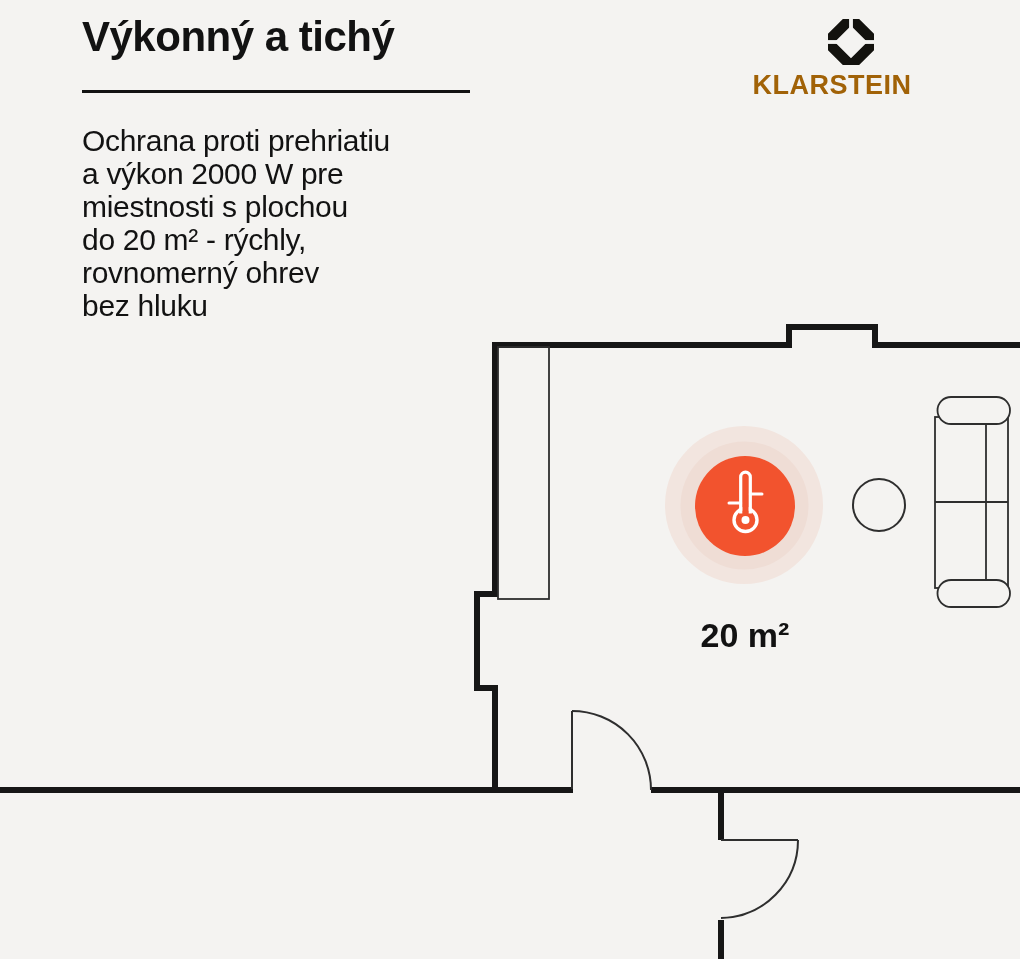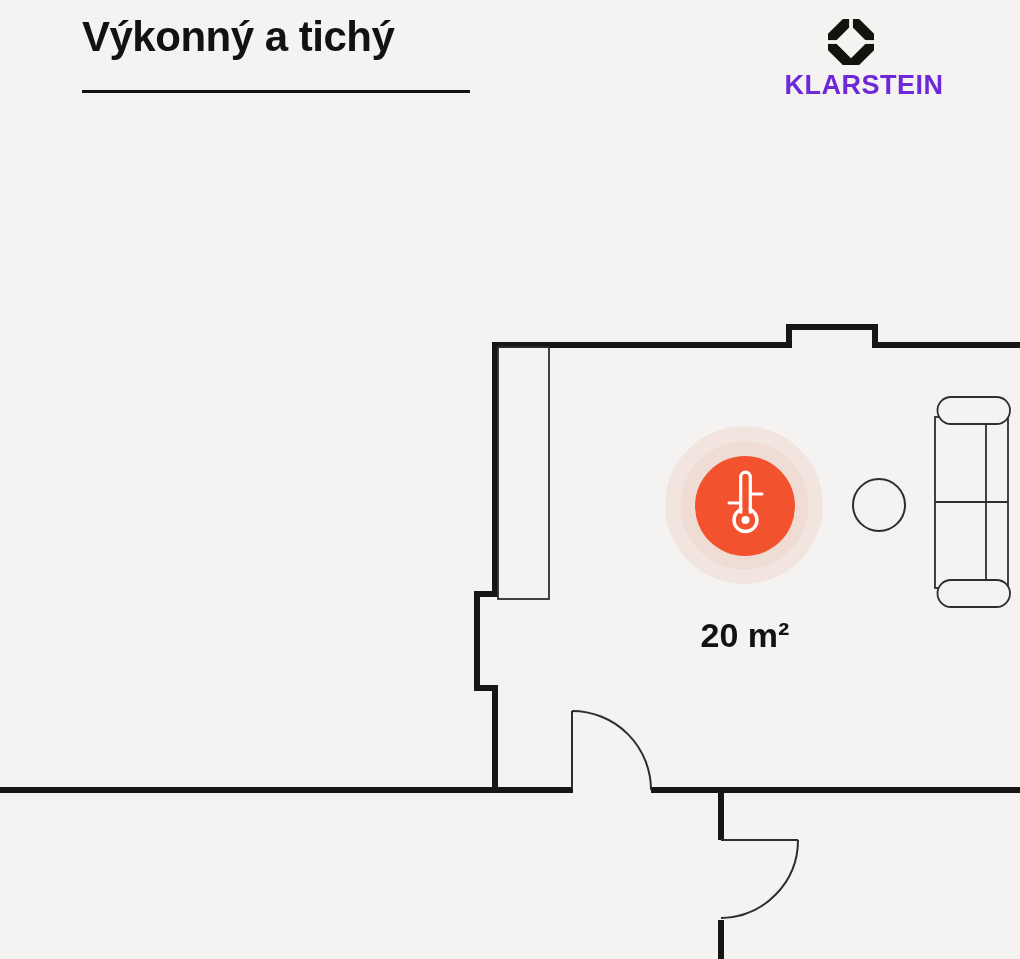--- a/index.html
+++ b/index.html
@@ -16,23 +16,23 @@
   .title-rule{
     position:absolute;left:82px;top:90px;width:388px;height:3px;background:#121212;
   }
   .description{
     position:absolute;left:82px;top:124px;margin:0;
     font-size:30px;line-height:33px;letter-spacing:-0.3px;
     white-space:pre-line;
   }
   .brand-icon{position:absolute;left:827px;top:19px;}
   .brand-wordmark{
-    position:absolute;left:864px;top:70px;transform:translateX(-50%);
+    position:absolute;left:832px;top:70px;transform:translateX(-50%);
     font-size:27px;font-weight:700;letter-spacing:0.5px;white-space:nowrap;
-    color:#6d28d9;
+    color:#a16207;
   }
   .area-label{
     position:absolute;left:745px;top:616px;transform:translateX(-50%);
     font-size:34px;font-weight:700;white-space:nowrap;
   }
 </style>
 </head>
 <body>
 
 <div class="canvas">
@@ -78,20 +78,26 @@
       <rect x="935" y="417" width="73" height="171" stroke-width="1.8"></rect>
       <rect x="937.5" y="397" width="72.5" height="27" rx="13.5" fill="#F4F3F1" stroke-width="1.8"></rect>
       <rect x="937.5" y="580" width="72.5" height="27" rx="13.5" fill="#F4F3F1" stroke-width="1.8"></rect>
       <line x1="986" y1="424" x2="986" y2="581" stroke-width="1.8"></line>
       <line x1="935" y1="502" x2="1008" y2="502" stroke-width="2"></line>
     </g>
   </svg>
 
   <h1 class="page-title">Výkonný a tichý</h1>
   <div class="title-rule"></div>
+  <p class="description">Ochrana proti prehriatiu
+a výkon 2000 W pre
+miestnosti s plochou
+do 20 m² - rýchly,
+rovnomerný ohrev
+bez hluku</p>
 
   <svg class="brand-icon" width="48" height="46" viewBox="0 0 48 48">
     <path fill="#13120E" fill-rule="evenodd" d="M15.5 0 H32.5 L48 15.5 V32.5 L32.5 48 H15.5 L0 32.5 V15.5 Z M24 7 L41 24 L24 41 L7 24 Z"></path>
     <rect x="22" y="-1" width="4" height="12" fill="#F4F3F1"></rect>
     <rect x="-1" y="22" width="12" height="4" fill="#F4F3F1"></rect>
     <rect x="37" y="22" width="12" height="4" fill="#F4F3F1"></rect>
   </svg>
   <div class="brand-wordmark">KLARSTEIN</div>
 
   <div class="area-label">20 m²</div>

